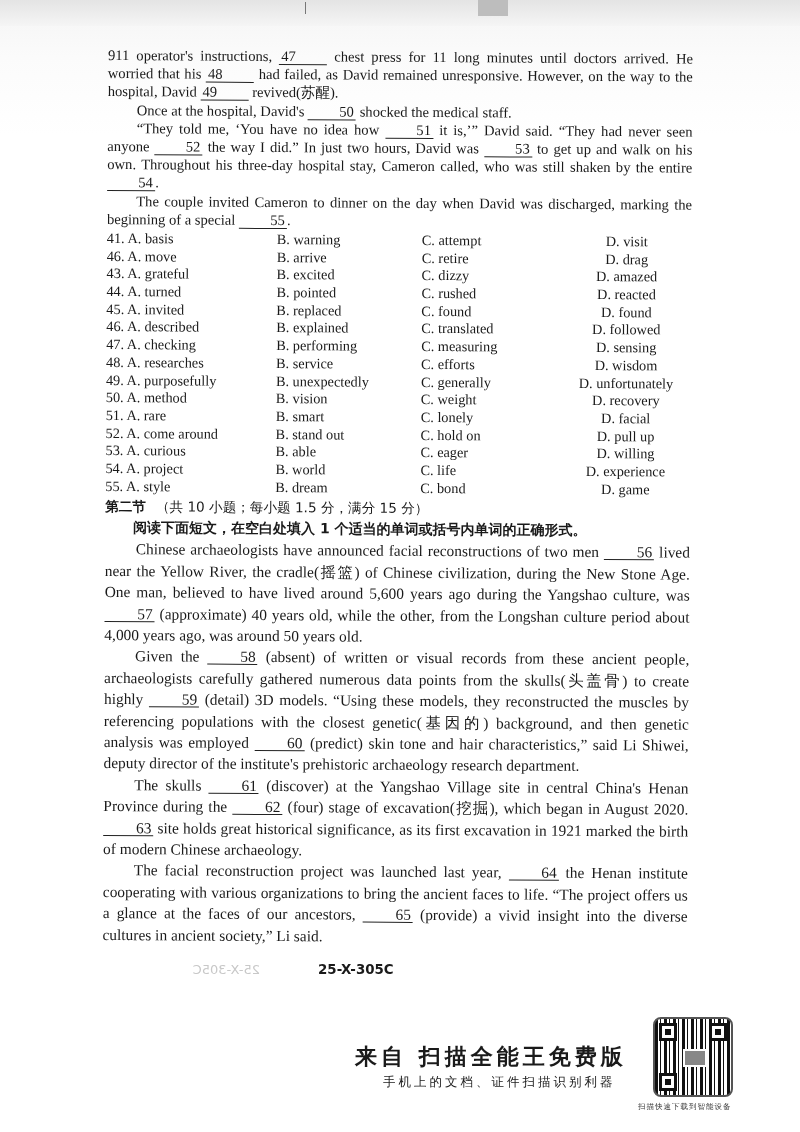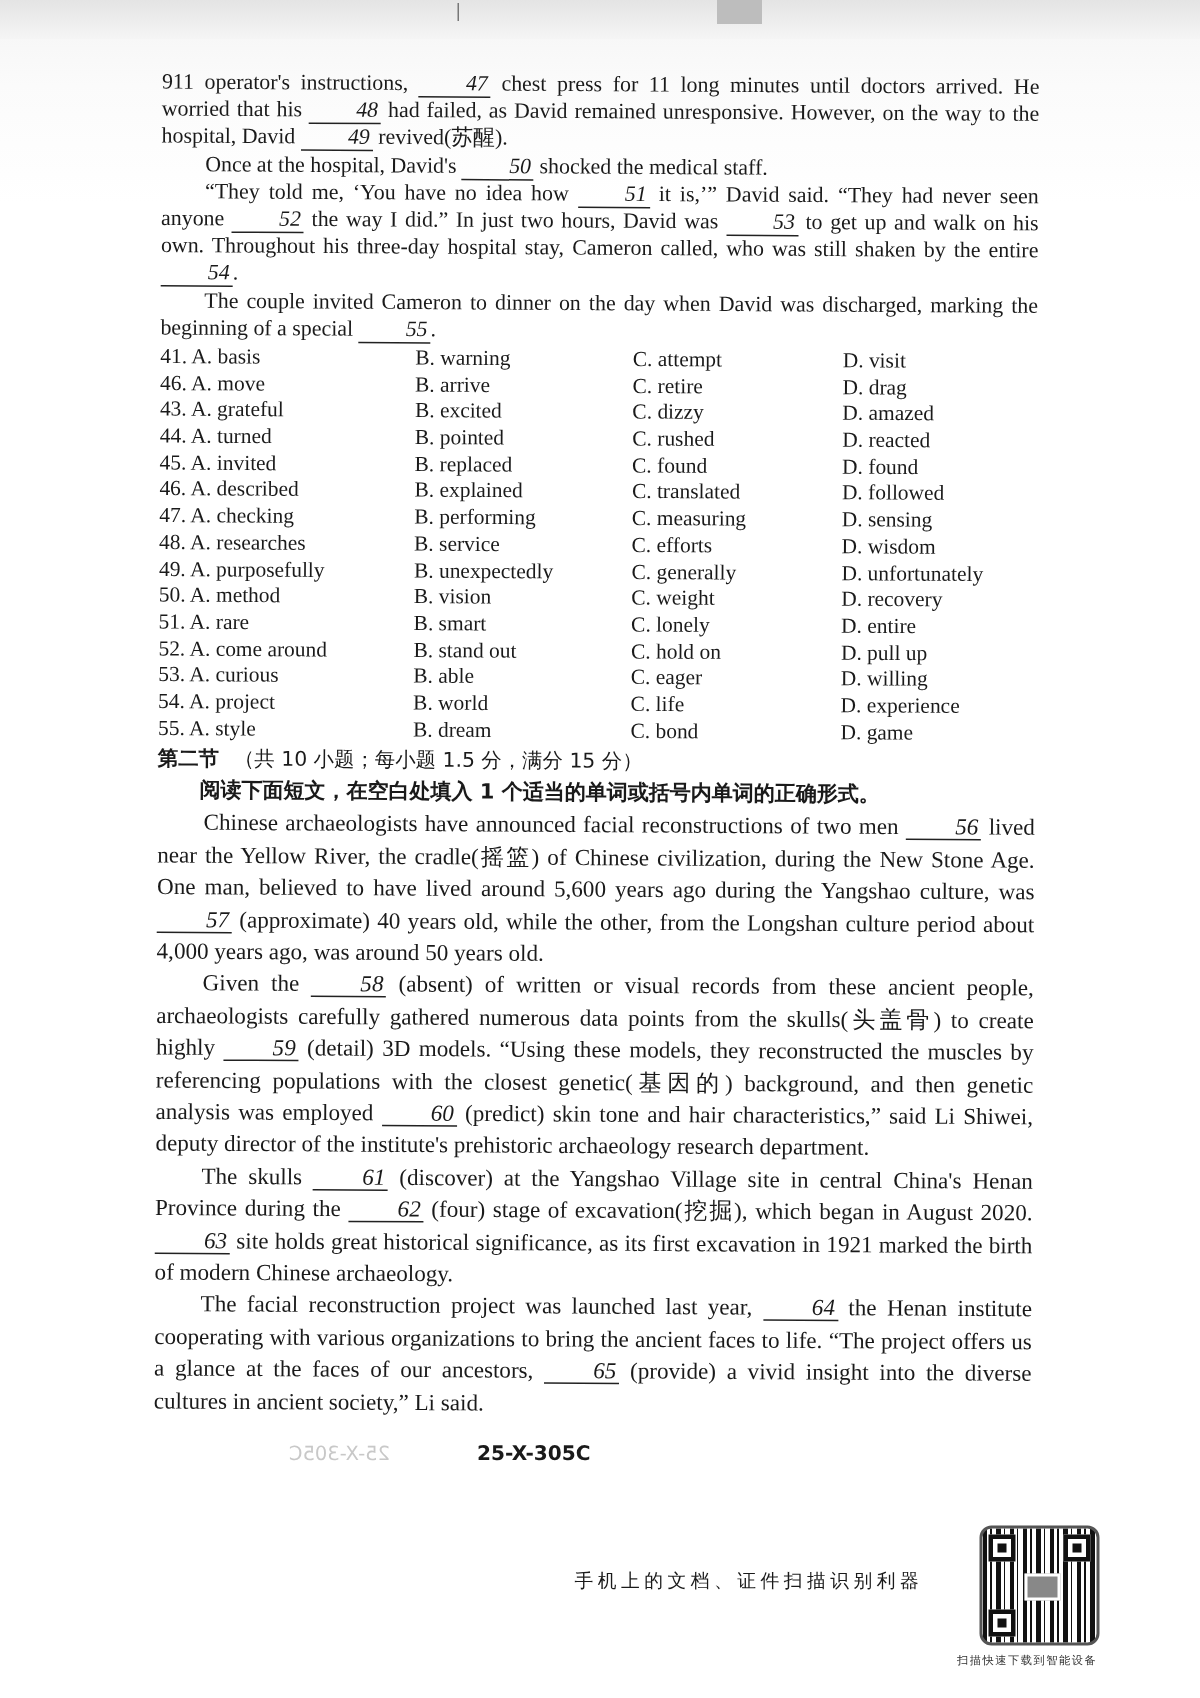--- a/index.html
+++ b/index.html
@@ -24,30 +24,30 @@
     .top-strip .tick { position: absolute; left: 305px; top: 2px; width: 1px; height: 12px; background: #777; }
 
     .content {
       position: absolute; left: 108px; top: 46px; width: 585px;
       font-size: 14.6px; line-height: 18.2px;
       transform: rotate(0.35deg); transform-origin: left top;
     }
     .p { margin: 0; text-align: justify; }
     .indent { text-indent: 2em; }
     .blank {
-      display: inline-block; min-width: 44px; text-align: right;
-      border-bottom: 1px solid #222; line-height: 15px; padding: 0 2px; font-style: italic;
+      display: inline-block; min-width: 44px; text-align: left;
+      border-bottom: 1px solid #222; line-height: 15px; padding: 0 2px;
     }
     .options { margin-top: 2px; }
     .opt-row { display: flex; height: 17.7px; line-height: 17.7px; font-size: 14.3px; }
     .opt-row span { display: block; }
     .opt-a { width: 170px; }
     .opt-b { width: 145px; }
     .opt-c { width: 140px; }
-    .opt-d { width: 130px; }
+    .opt-d { width: 130px; text-align: center; }
     .section-head { font-family: "DejaVu Sans", sans-serif; font-size: 13.6px; font-weight: bold; margin-top: 1px; line-height: 20px; }
     .section-head .sub { font-weight: normal; margin-left: 10px; }
     .instruction { font-family: "DejaVu Sans", sans-serif; font-size: 14px; font-weight: bold; text-indent: 2em; line-height: 22px; }
     .passage2 { font-size: 15.4px; line-height: 21.4px; margin-top: 0; }
     .passage2 .p { text-indent: 2em; }
 
     .footer-line {
       position: absolute; left: 60px; top: 958px; width: 690px; height: 22px;
       display: flex; align-items: center;
       font-family: "DejaVu Sans", sans-serif; font-weight: bold; font-size: 13.4px;
@@ -172,21 +172,21 @@
       <div class="opt-row">
         <span class="opt-a"><span style="display:inline">50.</span> <span style="display:inline">A. method</span></span>
         <span class="opt-b">B. vision</span>
         <span class="opt-c">C. weight</span>
         <span class="opt-d">D. recovery</span>
       </div>
       <div class="opt-row">
         <span class="opt-a"><span style="display:inline">51.</span> <span style="display:inline">A. rare</span></span>
         <span class="opt-b">B. smart</span>
         <span class="opt-c">C. lonely</span>
-        <span class="opt-d">D. entire</span>
+        <span class="opt-d">D. facial</span>
       </div>
       <div class="opt-row">
         <span class="opt-a"><span style="display:inline">52.</span> <span style="display:inline">A. come around</span></span>
         <span class="opt-b">B. stand out</span>
         <span class="opt-c">C. hold on</span>
         <span class="opt-d">D. pull up</span>
       </div>
       <div class="opt-row">
         <span class="opt-a"><span style="display:inline">53.</span> <span style="display:inline">A. curious</span></span>
         <span class="opt-b">B. able</span>
@@ -247,20 +247,21 @@
       </p>
     </div>
   </div>
 
   <div class="footer-line">
     <span class="ghost-code">25-X-305C</span>
     <span class="footer-code">25-X-305C</span>
   </div>
 
   <div class="watermark">
+    <div class="wm-title">来自  扫描全能王免费版</div>
     <div class="wm-sub">手机上的文档、证件扫描识别利器</div>
   </div>
   <div class="qr">
     <div class="finder f1"></div>
     <div class="finder f2"></div>
     <div class="finder f3"></div>
     <div class="logo"></div>
   </div>
   <div class="qr-caption">扫描快速下载到智能设备</div>
 </div>

